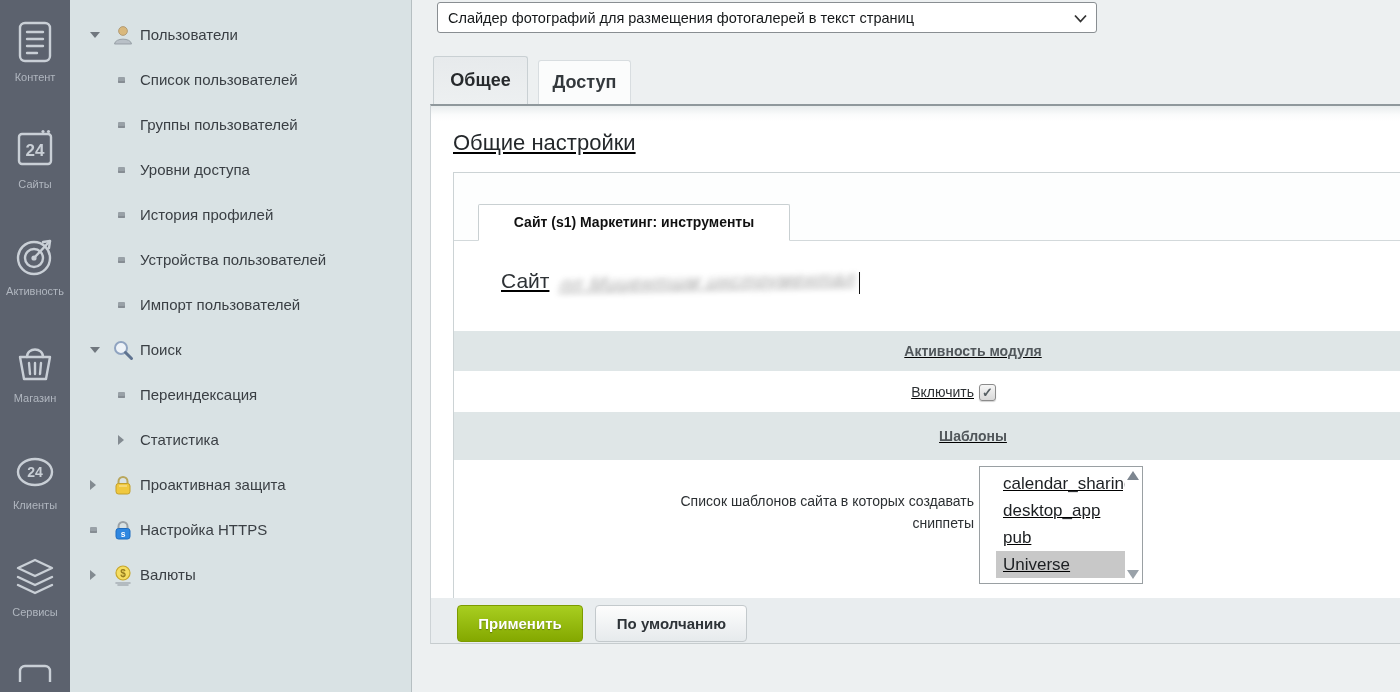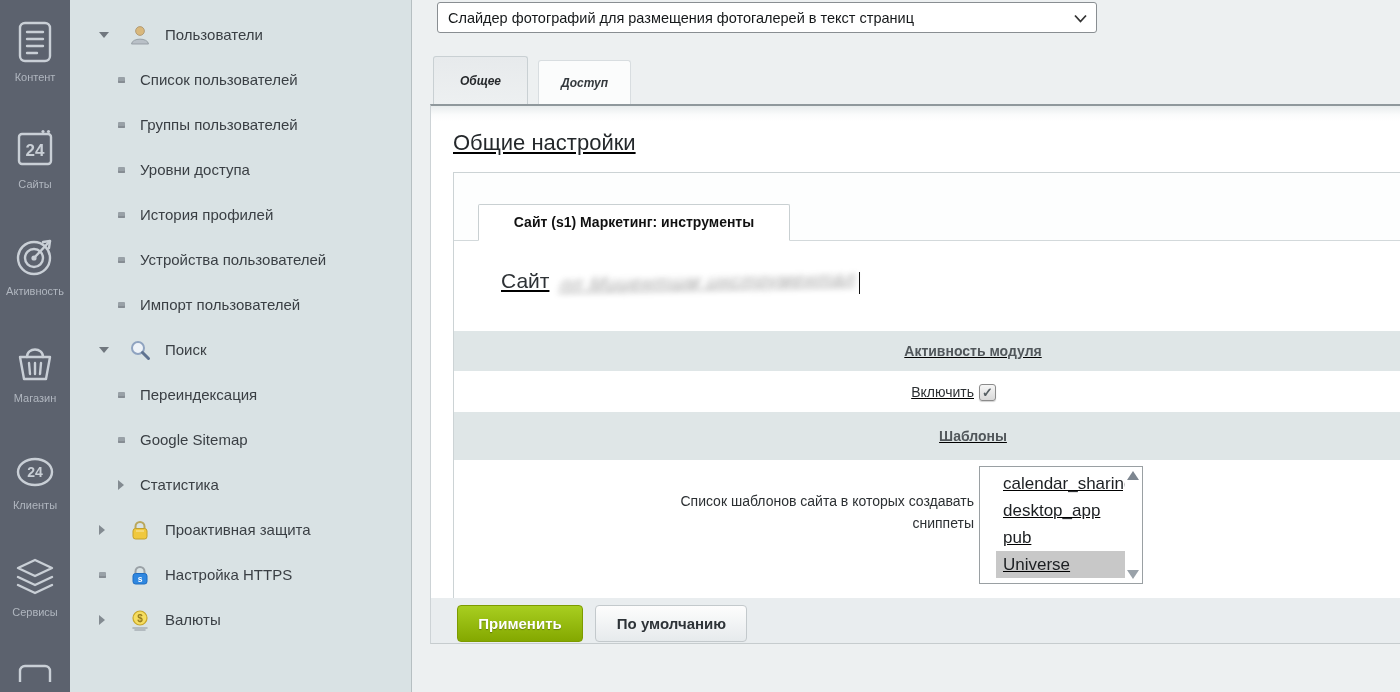--- a/index.html
+++ b/index.html
@@ -9,39 +9,39 @@
 
   
   .sidebar { width:70px; background:#5c626e; padding-top:20px; overflow:hidden; flex:none; }
   .sb-item { height:107px; display:flex; flex-direction:column; align-items:center; cursor:pointer; }
   .sb-item svg { display:block; }
   .sb-label { margin-top:7px; font-size:11px; color:#b0b6bf; white-space:nowrap; }
 
   
   .menu { width:342px; background:#d9e2e4; border-right:1px solid #b6bfc2; padding-top:12px; overflow:hidden; flex:none; }
   .menu-item { height:45px; display:flex; align-items:center; font-size:15px; color:#3a3f44; cursor:pointer; }
-  .menu-item.lvl0 { padding-left:29px;gap:8px; }
+  .menu-item.lvl0 { padding-left:20px; }
   .menu-item.lvl1 { padding-left:48px; }
   .marker { width:22px; flex:none; display:flex; align-items:center; }
   .m-down { width:0; height:0; border-left:5px solid transparent; border-right:5px solid transparent; border-top:6px solid #70777e; }
   .m-right { width:0; height:0; border-top:5px solid transparent; border-bottom:5px solid transparent; border-left:6px solid #838b91; }
   .m-bullet { width:7px; height:6px; background:#99a1a7; border-radius:1px; box-shadow:inset 0 -2px 0 #868d93; }
   .mi-icon { width:28px; flex:none; display:flex; align-items:center; }
   .mi-label { white-space:nowrap; }
 
   
   .main { flex:1; position:relative; background:#edf0f1; overflow:hidden; }
   .select-row { padding:2px 0 0 25px; }
   .select { width:660px; height:31px; background:#fff; border:1px solid #898e92; border-radius:3px;
             display:flex; align-items:center; justify-content:space-between; padding:0 9px 0 10px;
             font-size:14.5px; color:#15181a; cursor:pointer; }
   .select .val { white-space:nowrap; overflow:hidden; }
 
   .tabs { display:flex; align-items:flex-end; margin:23px 0 0 21px; height:48px; position:relative; z-index:2; }
-  .tab { border-radius:3px 3px 0 0; font-weight:bold; font-size:12px; display:flex; align-items:center; justify-content:center; cursor:pointer;font-style:italic; }
+  .tab { border-radius:3px 3px 0 0; font-weight:bold; font-size:18px; display:flex; align-items:center; justify-content:center; cursor:pointer; }
   .tab.active { width:95px; height:48px; background:linear-gradient(#e7eaec,#edf0f1); border:1px solid #c9d0d3; border-bottom:none; color:#26292c; }
   .tab.inactive { width:93px; height:44px; margin-left:10px; background:#fbfcfc; border:1px solid #d8dde0; border-bottom:none; color:#34393d; }
 
   .content { margin-left:18px; height:540px; border-top:2px solid #8f989c; border-left:1px solid #cdd3d6; border-bottom:1px solid #c6ccce;
              background:linear-gradient(180deg,#e8eced 0,#fbfcfc 9px,#fff 15px); padding:24px 0 0 22px; position:relative; z-index:1; overflow:hidden;text-decoration:underline; }
   .page-title { font-size:22px; font-weight:normal; color:#24282b; }
 
   .panel { margin-top:16px; width:1040px; height:455px; border:1px solid #ccd3d5; background:#fff; }
   .panel-tabs { height:68px; border-bottom:1px solid #d3d9db; position:relative; background:#fdfefe; }
   .panel-tab { position:absolute; left:24px; bottom:-1px; width:312px; height:37px; background:#fff;
@@ -219,26 +219,20 @@
         <span class="mi-label">Поиск</span>
       </div>
       <div class="menu-item lvl1">
         <span class="marker">
           <span class="m-bullet"></span>
         </span>
         <span class="mi-label">Переиндексация</span>
       </div>
       <div class="menu-item lvl1">
         <span class="marker">
-          <span class="m-bullet"></span>
-        </span>
-        <span class="mi-label">Google Sitemap</span>
-      </div>
-      <div class="menu-item lvl1">
-        <span class="marker">
           <span class="m-right"></span>
         </span>
         <span class="mi-label">Статистика</span>
       </div>
       <div class="menu-item lvl0">
         <span class="marker">
           <span class="m-right"></span>
         </span>
         <span class="mi-icon">
           <svg width="22" height="22" viewBox="0 0 22 22">

